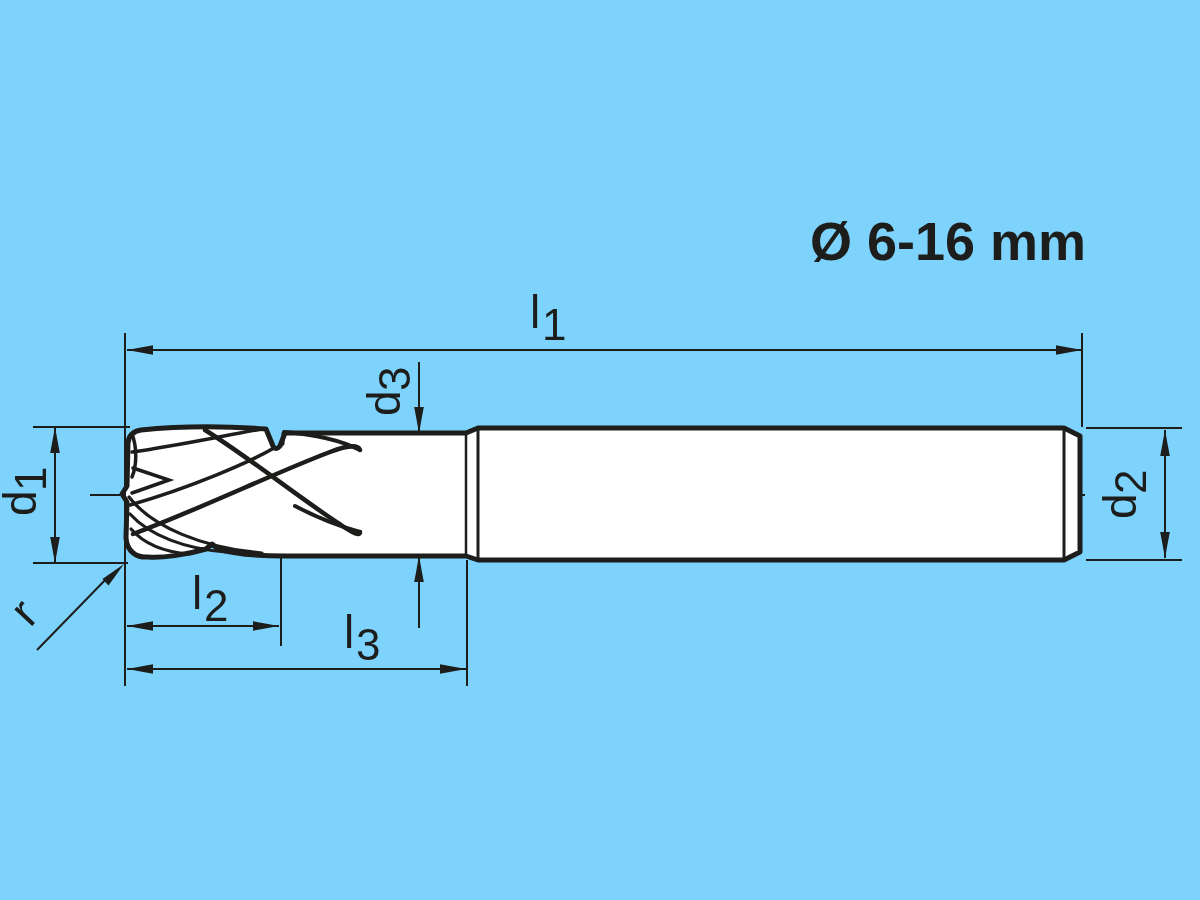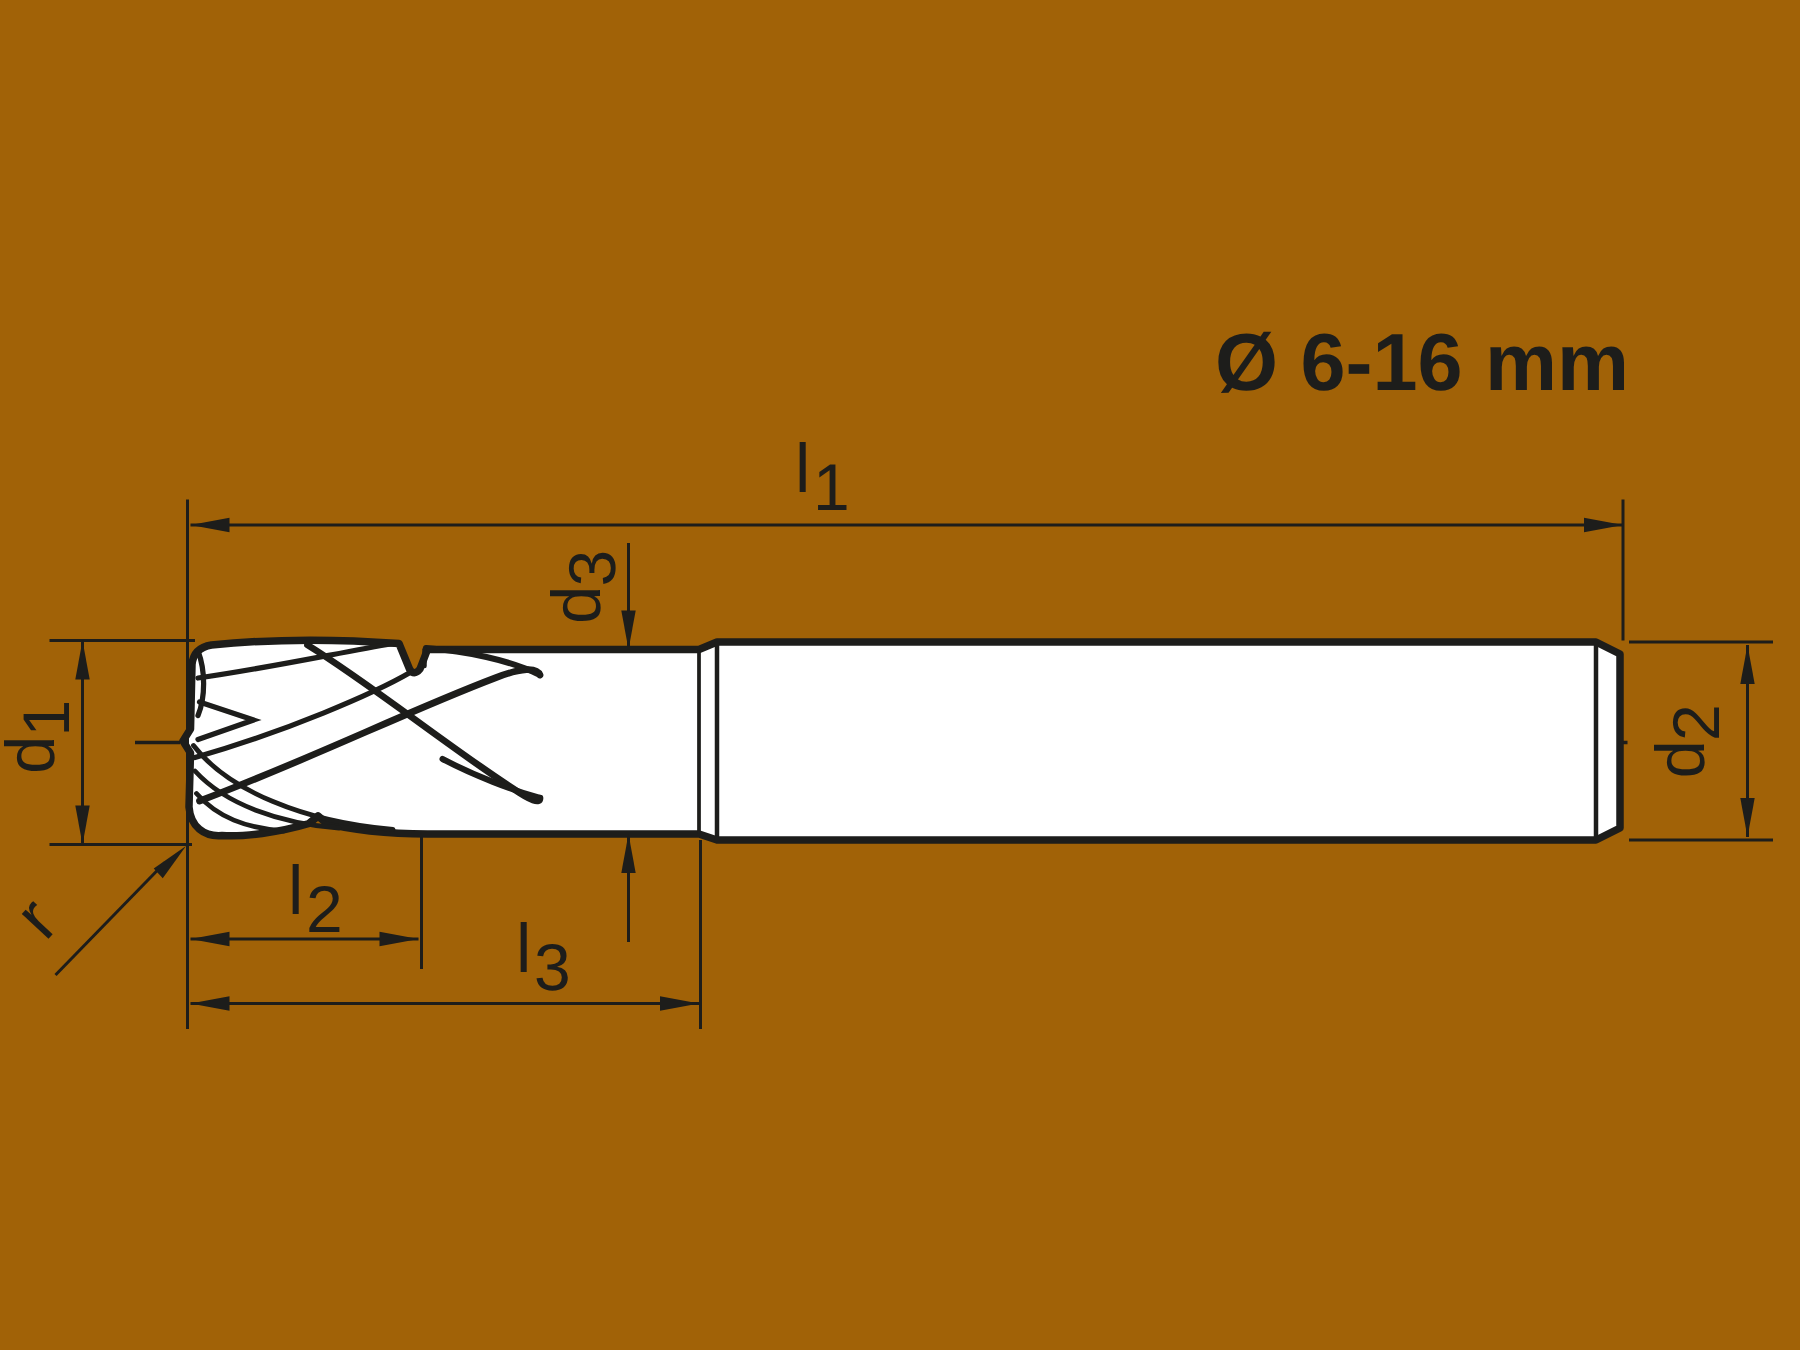--- a/index.html
+++ b/index.html
@@ -1,19 +1,19 @@
 <!DOCTYPE html>
 <html><head>
 <meta charset="utf-8">
 <style>
   html,body{margin:0;padding:0;background:#ffffff;}
   .canvas{
     position:relative;
     width:1200px;height:900px;
-    background:#a16207;
+    background:#7dd3fc;
     font-family:"Liberation Sans", sans-serif;
     overflow:hidden;
   }
   svg text{
     font-family:"Liberation Sans", sans-serif;
     fill:#1d1d1b;
   }
   .dim-label{font-size:46px;font-weight:400;}
   .dim-sub{font-size:44px;font-weight:400;}
   .title-label{font-size:54px;font-weight:700;}

